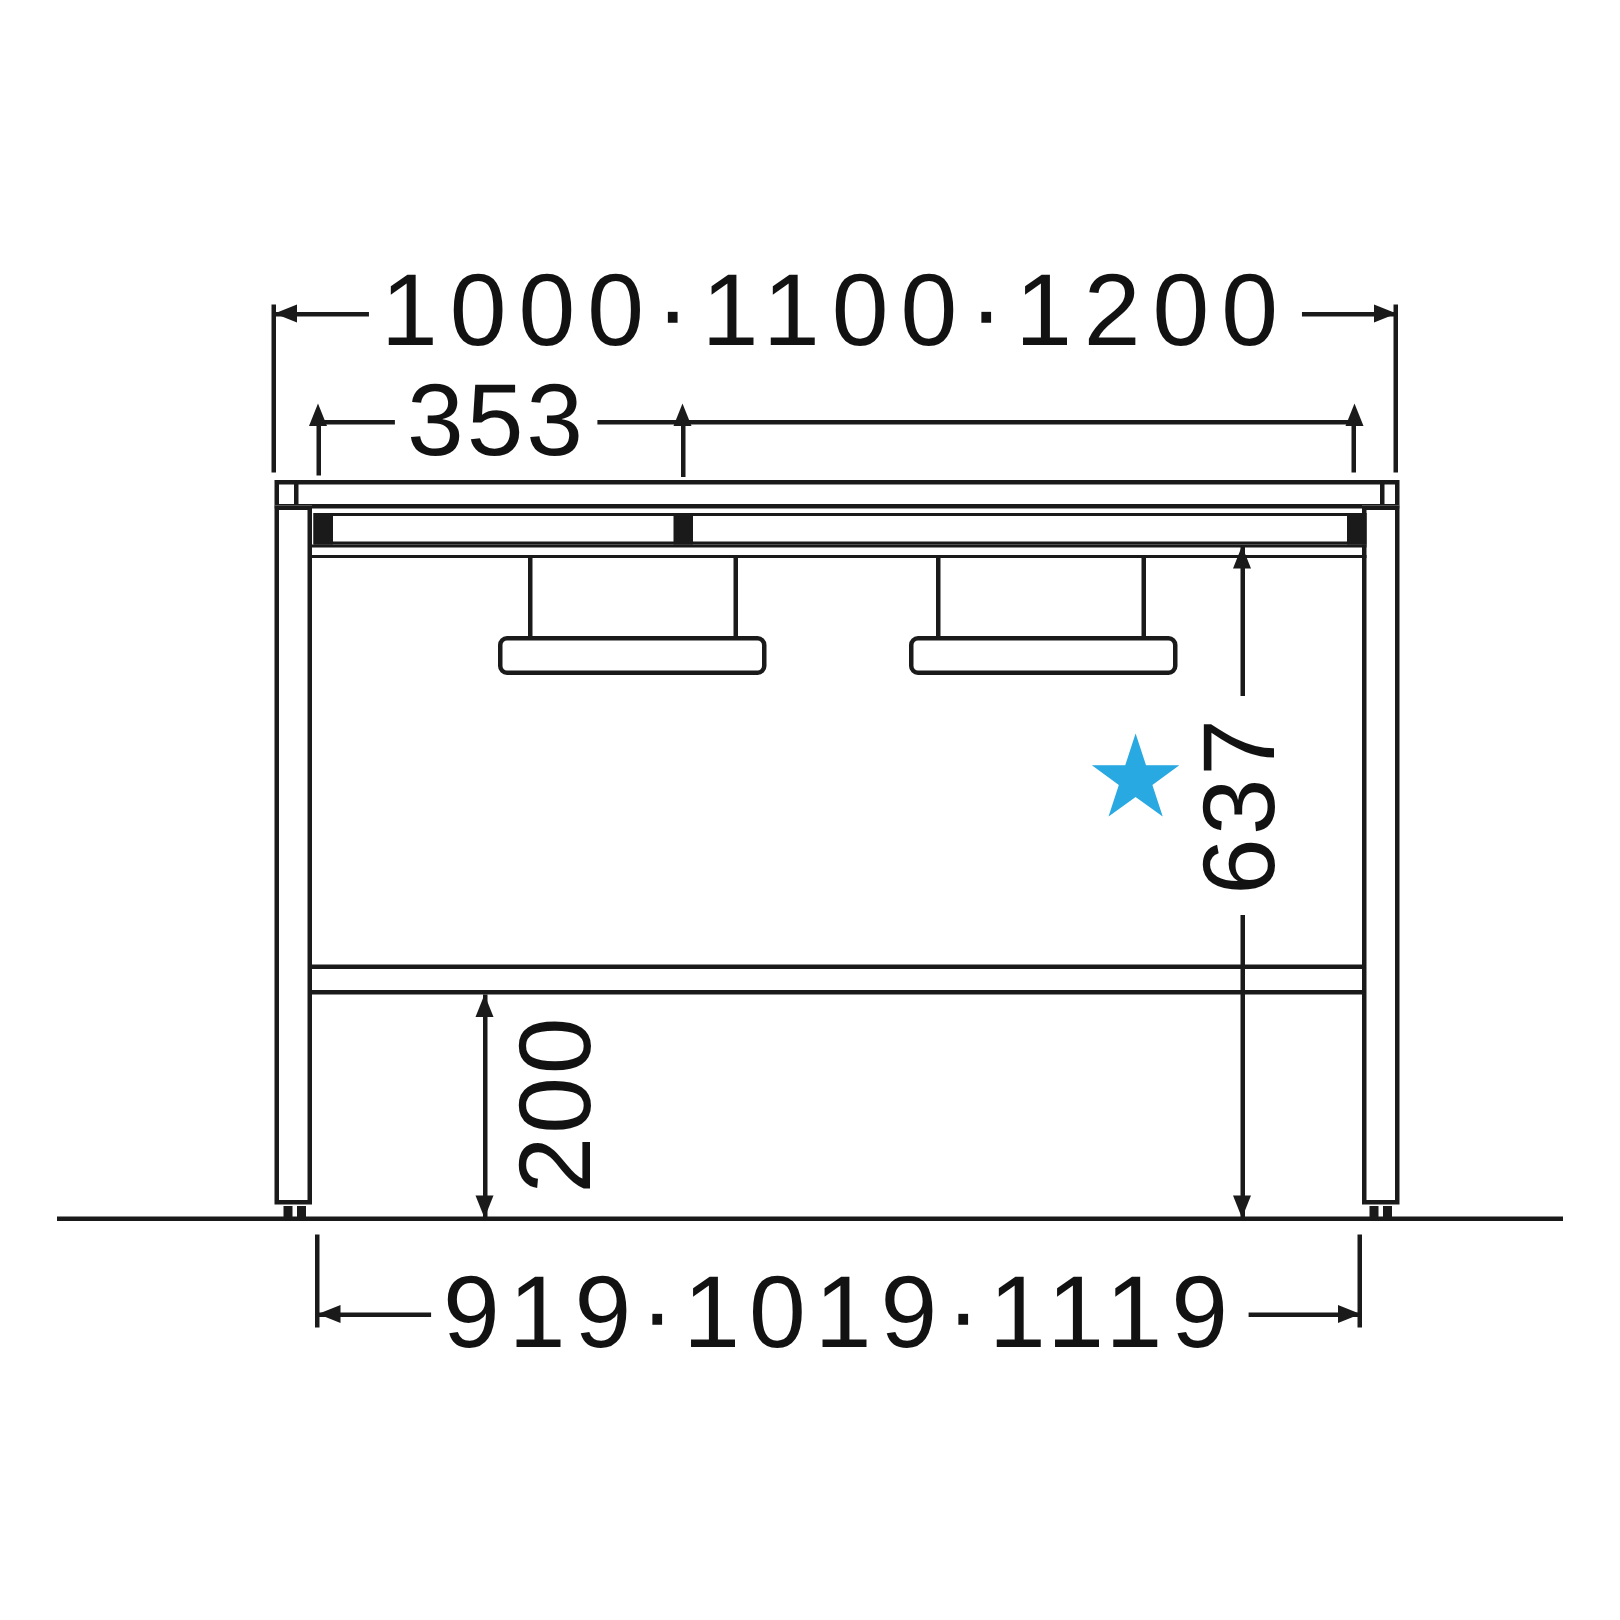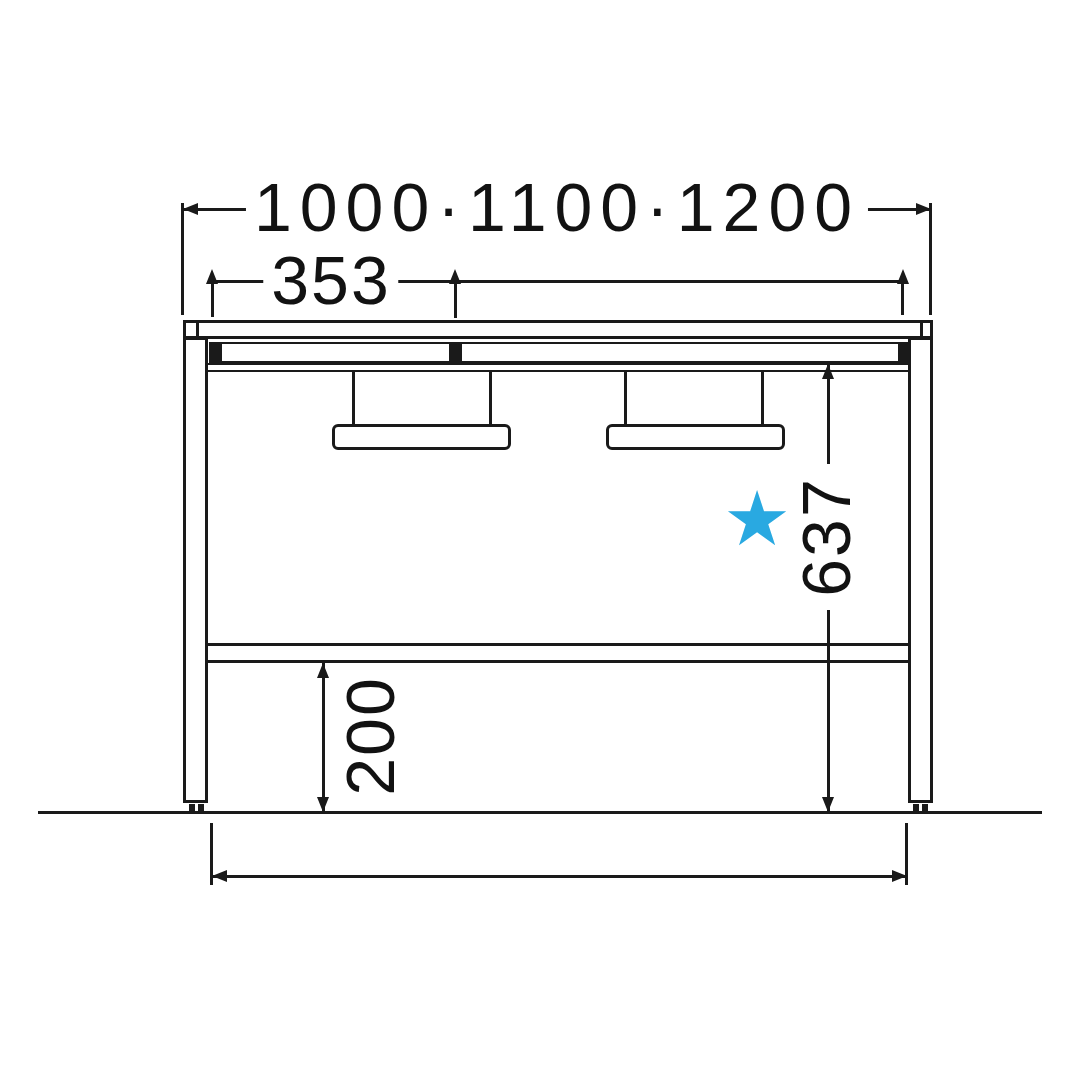--- a/index.html
+++ b/index.html
@@ -102,14 +102,15 @@
   <div class="vline" style="left:322px;top:663px;width:2.5px;height:150px;"></div>
   <div class="arr arr-up" style="left:317px;top:663px;"></div>
   <div class="arr arr-down" style="left:317px;top:797px;"></div>
   <div class="dim-label vert" style="left:370px;top:736px;">200</div>
 
   <div class="vline" style="left:210px;top:823px;width:2.5px;height:62px;"></div>
   <div class="vline" style="left:905px;top:823px;width:2.5px;height:62px;"></div>
   <div class="hline" style="left:212px;top:875px;width:695px;height:2.5px;"></div>
   <div class="arr arr-left" style="left:212px;top:870px;"></div>
   <div class="arr arr-right" style="left:892px;top:870px;"></div>
+  <div class="dim-label lbl-bottom" style="left:560px;top:875px;">919·1019·1119</div>
 
 </div>
 
 </body></html>

